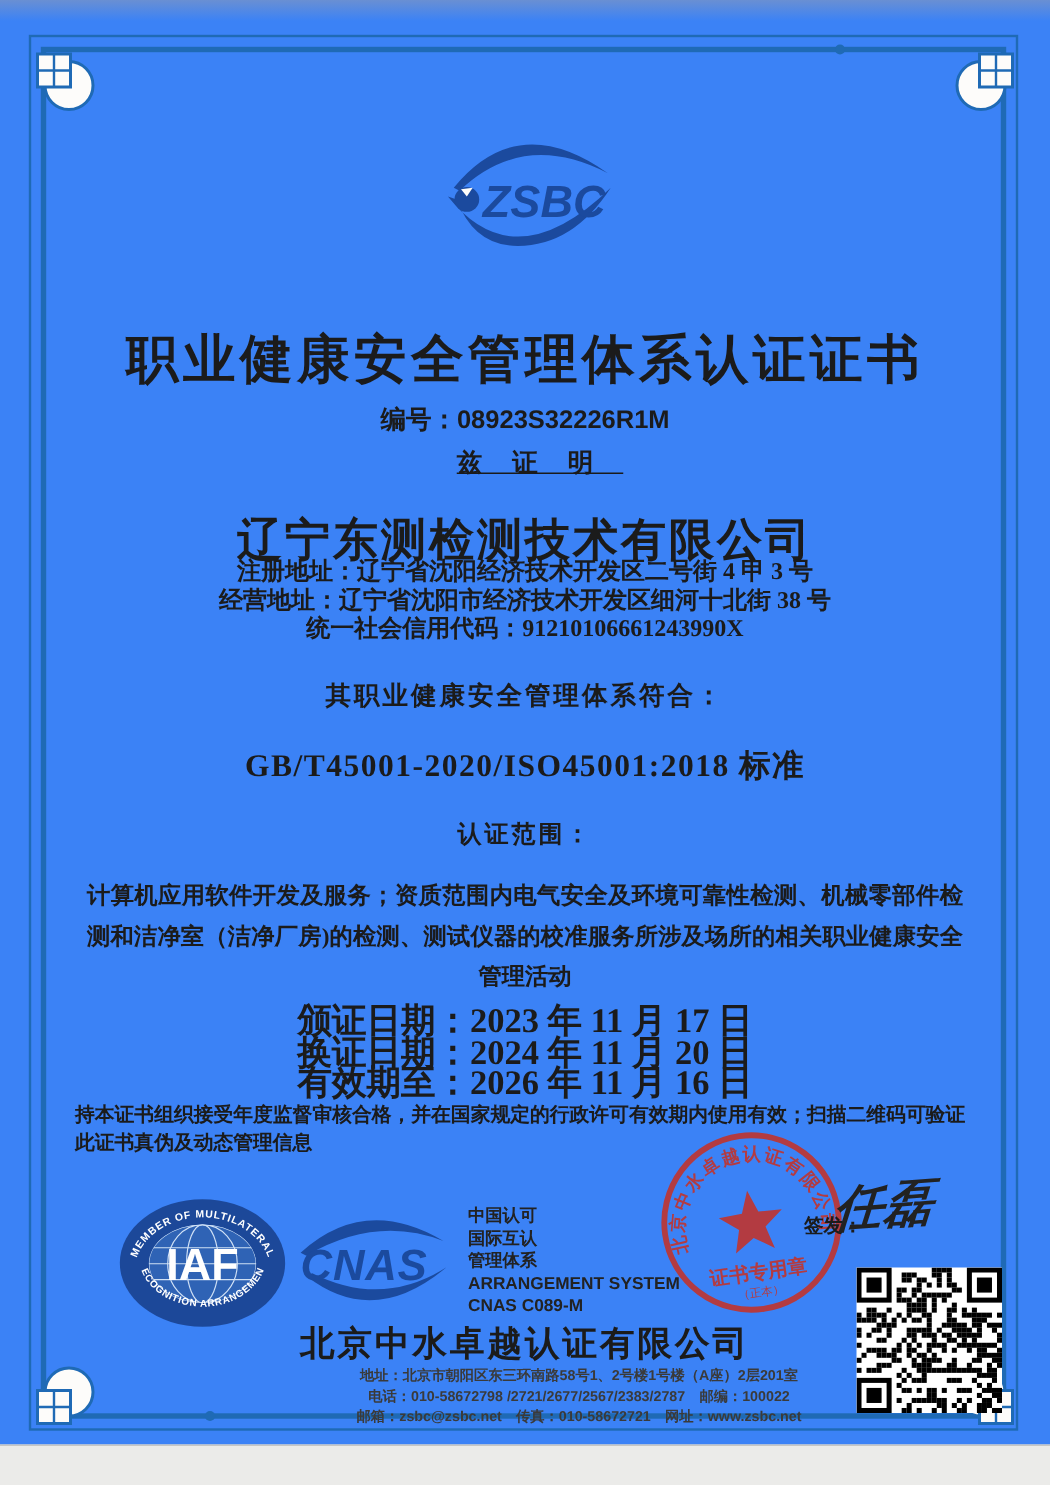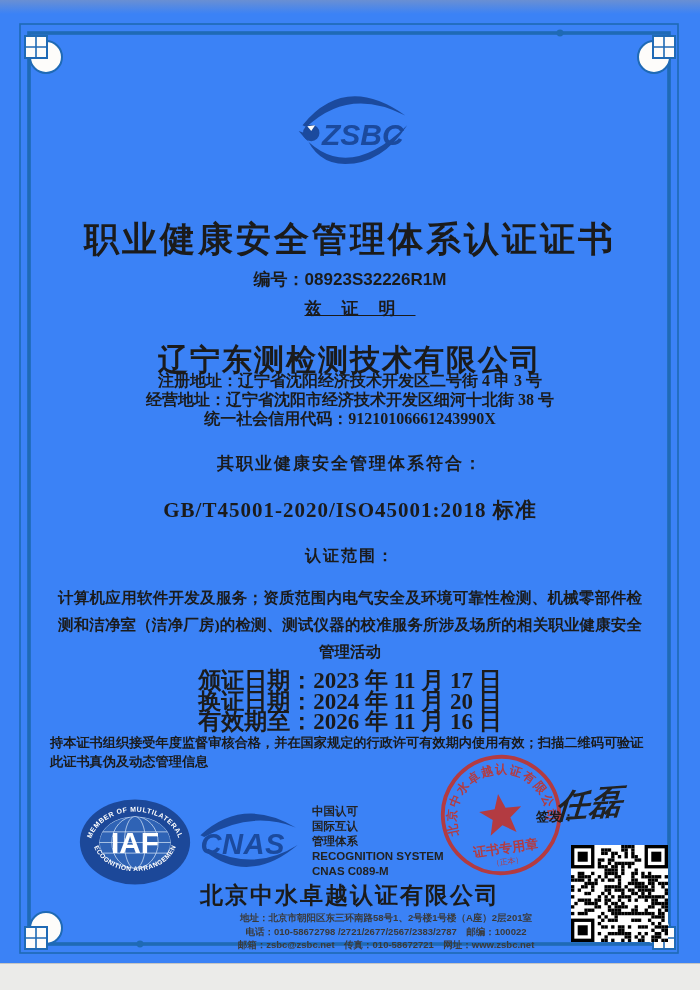--- a/index.html
+++ b/index.html
@@ -160,21 +160,21 @@
   <svg class="abs" style="left:196px;top:806px;z-index:2" width="106" height="70" viewBox="0 0 108 72">
     <path d="M4,30 Q48,-10 102,22 Q56,4 8,32 Z" fill="#1b4a9e"></path>
     <path d="M8,46 Q54,82 104,40 Q60,68 12,44 Z" fill="#1b4a9e"></path>
     <text x="4" y="49" font-family="Liberation Sans, sans-serif" font-size="30" font-weight="bold" font-style="italic" fill="#1b4a9e" letter-spacing="0.5">CNAS</text>
   </svg>
 
   <div class="abs cnas-text">
     <div>中国认可</div>
     <div>国际互认</div>
     <div>管理体系</div>
-    <div>RECOGNITION SYSTEM</div>
+    <div>ARRANGEMENT SYSTEM</div>
     <div>CNAS C089-M</div>
   </div>
 
   <svg class="abs seal" width="126" height="126" viewBox="0 0 130 130">
     <defs>
       <path id="sealArc" d="M 22,88 A 47,47 0 1 1 108,88"></path>
     </defs>
     <circle cx="65" cy="65" r="60" fill="none" stroke="#c0342e" stroke-width="4"></circle>
     <path d="M65,43 L70.7,58.2 L86.9,58.9 L74.2,69 L78.5,84.6 L65,75.7 L51.5,84.6 L55.8,69 L43.1,58.9 L59.3,58.2 Z" fill="#c0342e"></path>
     <text font-size="12.5" font-weight="bold" fill="#c0342e" letter-spacing="1.5" font-family="Liberation Serif, serif">

